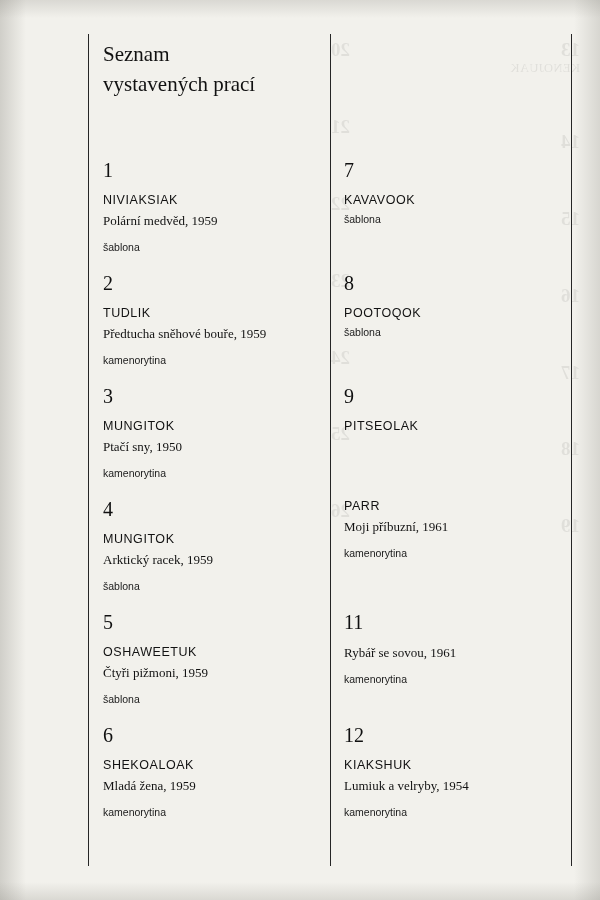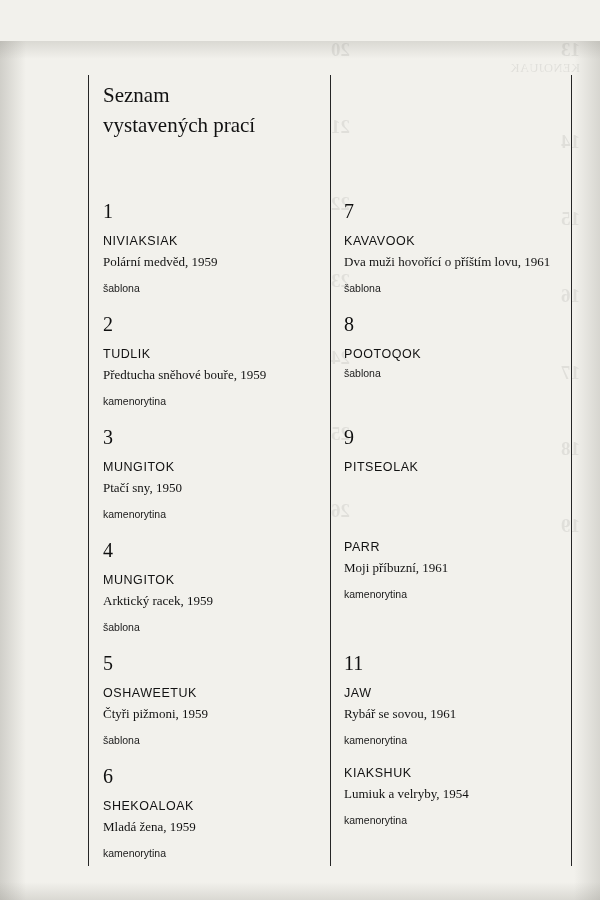--- a/index.html
+++ b/index.html
@@ -30,21 +30,20 @@
   }
   .ghost-col.left { left: 20px; top: 40px; }
   .ghost-col.right { left: 250px; top: 40px; }
   .ghost-entry { margin-bottom: 56px; }
   .ghost-num { font-size: 19px; font-weight: bold; line-height: 1.1; }
   .ghost-name { font-size: 12.5px; letter-spacing: .4px; }
 
   .page {
     position: absolute;
     inset: 0;
-    margin-top: 41px;
   }
 
   .vrule {
     position: absolute;
     top: 34px;
     bottom: 34px;
     width: 1px;
     background: #262626;
   }
   .vrule.left { left: 88px; }
@@ -235,45 +234,44 @@
         <div class="artist">SHEKOALOAK</div>
         <div class="title">Mladá žena, 1959</div>
         <div class="technique">kamenorytina</div>
       </div>
     </div>
 
     <div class="col c2">
       <div class="entry">
         <div class="num">7</div>
         <div class="artist">KAVAVOOK</div>
-        <div class="title">Dva muži hovořící o příštím lovu, 1961</div>
         <div class="technique">šablona</div>
       </div>
       <div class="entry">
         <div class="num">8</div>
         <div class="artist">POOTOQOK</div>
         <div class="technique">šablona</div>
       </div>
       <div class="entry">
         <div class="num">9</div>
         <div class="artist">PITSEOLAK</div>
         <div class="technique"></div>
       </div>
       <div class="entry">
         <div class="artist">PARR</div>
         <div class="title">Moji příbuzní, 1961</div>
         <div class="technique">kamenorytina</div>
       </div>
       <div class="entry">
         <div class="num">11</div>
-        <div class="artist">JAW</div>
         <div class="title">Rybář se sovou, 1961</div>
         <div class="technique">kamenorytina</div>
       </div>
       <div class="entry">
+        <div class="num">12</div>
         <div class="artist">KIAKSHUK</div>
         <div class="title">Lumiuk a velryby, 1954</div>
         <div class="technique">kamenorytina</div>
       </div>
     </div>
 
   </div>
 
   <div class="edge-shadow"></div>
   <div class="edge-shadow r"></div>

